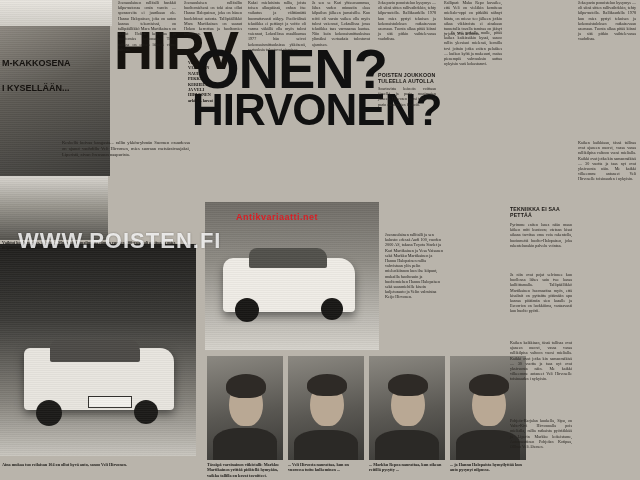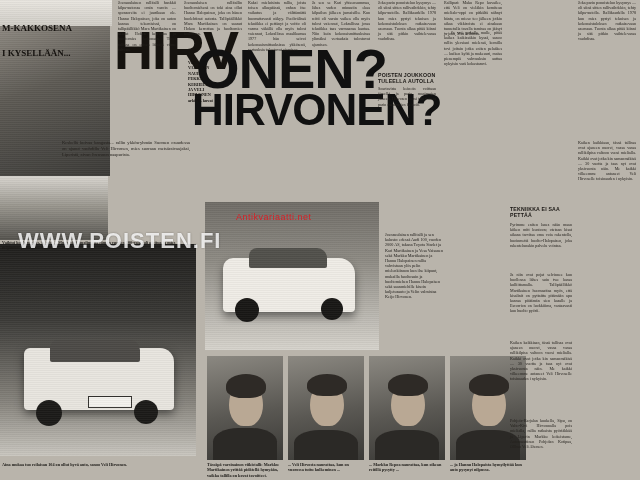--- a/index.html
+++ b/index.html
@@ -43,35 +43,35 @@
   .hl3{left:196px;top:46px;font-size:56px;color:#111;}
   .hl4{left:192px;top:92px;font-size:44px;color:#111;text-align:center;}
 
   .sectitle{
     position:absolute;font-family:"Liberation Sans",sans-serif;
     font-weight:bold;font-size:5.2px;letter-spacing:.2px;color:#1a1714;
   }
 
   
   .toplefttxt{
-    position:absolute;font-family:Liberation Serif, serif;
-    font-weight:bold;color:#15120f;line-height:1.02;
+    position:absolute;font-family:Liberation Sans, sans-serif;
+    font-weight:bold;color:#15120f;line-height:1.02;margin-top:35px;
   }
 
   
   .wm{
     position:absolute;font-family:"Liberation Sans",sans-serif;font-weight:bold;
     color:rgba(255,255,255,.82);letter-spacing:1px;
     text-shadow:0 0 2px rgba(0,0,0,.35);
     white-space:nowrap;pointer-events:none;
   }
   .wm-main{left:18px;top:228px;font-size:22px;}
   .wm-red{
     position:absolute;left:236px;top:212px;font-size:9px;
-    font-family:"Liberation Sans",sans-serif;font-weight:normal;
+    font-family:"Liberation Sans",sans-serif;font-weight:bold;
     color:#d81f26;letter-spacing:.5px;white-space:nowrap;pointer-events:none;
   }
 
   
   .car{position:absolute;}
 
   .portrait{
     position:absolute;overflow:hidden;
     background-image:linear-gradient(170deg,#8b8881 0%,#5a5853 55%,#3a3936 100%);
   }

